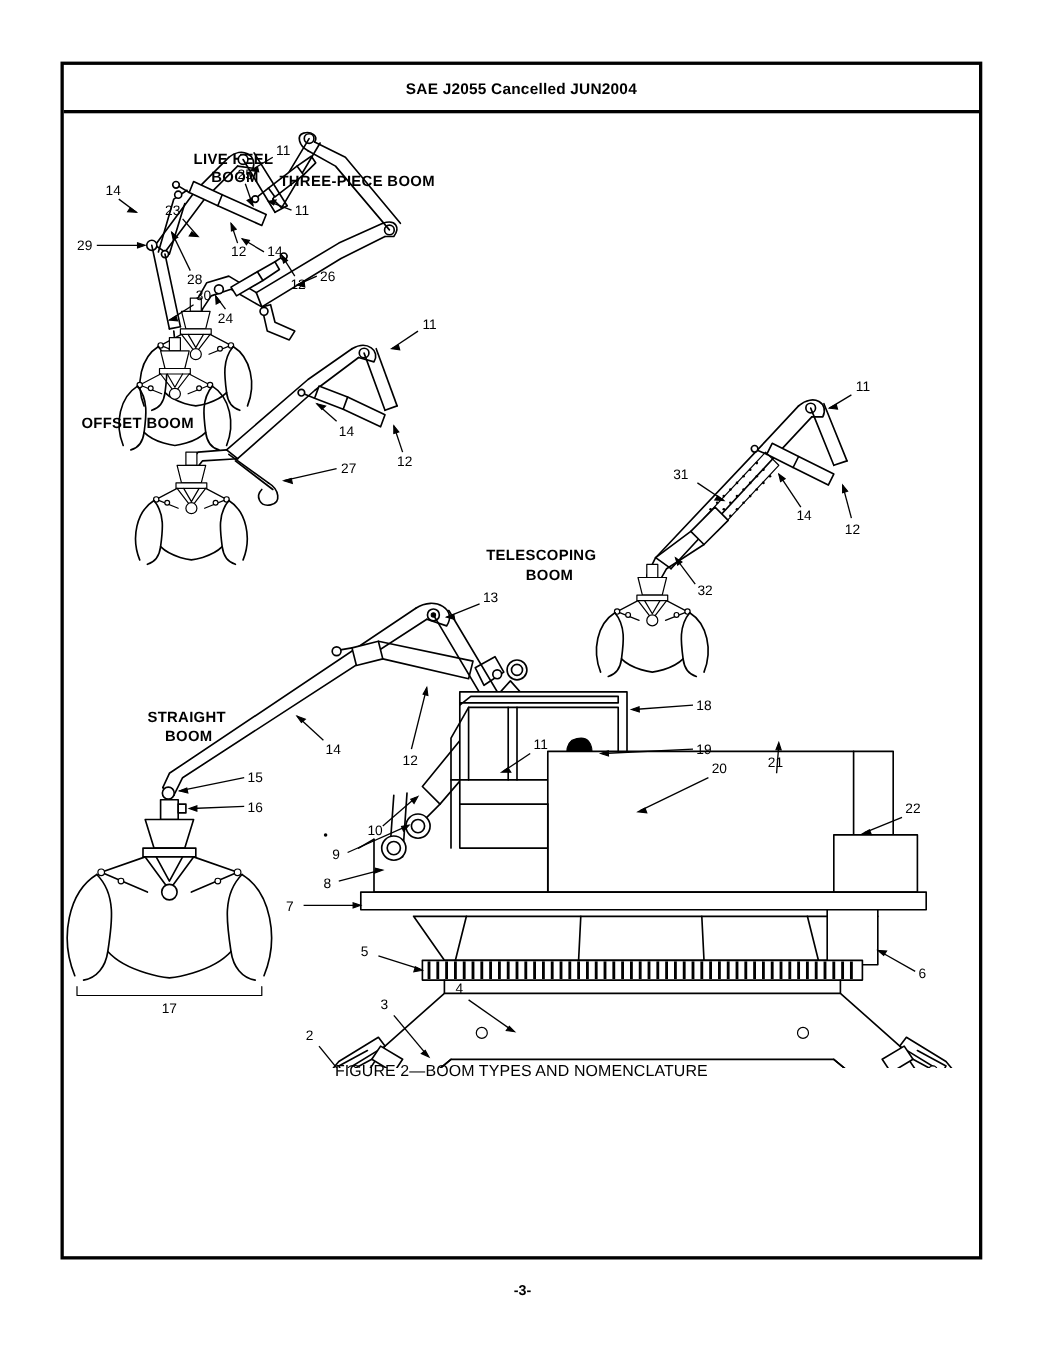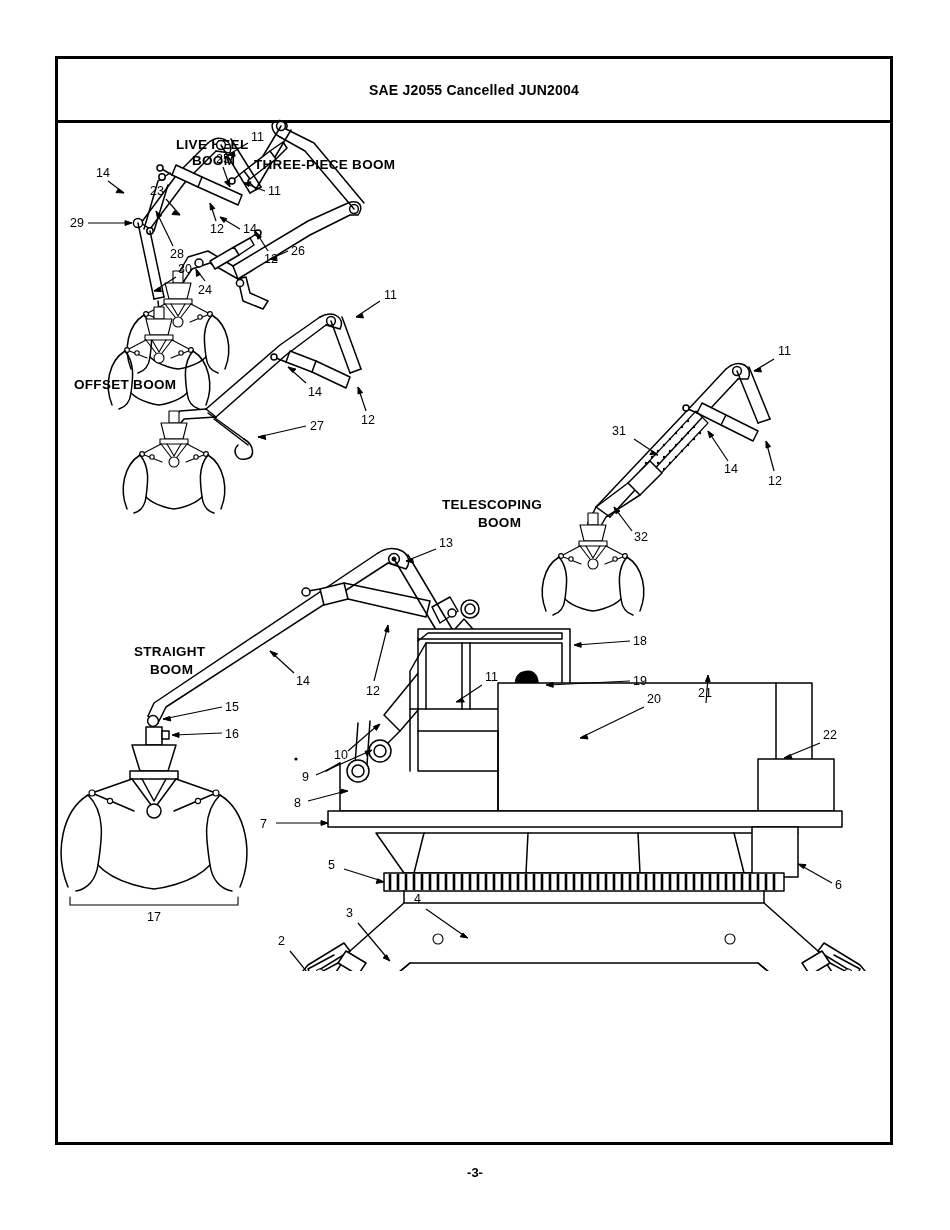--- a/index.html
+++ b/index.html
@@ -2,21 +2,21 @@
 <html><head>
 <meta charset="utf-8">
 <style>
   html,body{margin:0;padding:0;background:#fff;}
   body{width:950px;height:1230px;position:relative;
        font-family:"Liberation Sans","DejaVu Sans",sans-serif;color:#000;}
 
   
   #page-frame{position:absolute;left:55px;top:56px;width:838px;height:1089px;
               border:3px solid #000;box-sizing:border-box;background:#fff;}
-  #header-band{position:absolute;left:0;top:0;width:100%;height:64px;
+  #header-band{position:absolute;left:0;top:0;width:100%;height:44px;
                border-bottom:3px solid #000;box-sizing:border-box;
                display:flex;align-items:center;justify-content:center;}
   #header-title{font-size:14px;font-weight:bold;letter-spacing:.2px;}
 
   #figure-area{position:absolute;left:0;top:52px;right:0;bottom:0;}
 
   #figure-caption{position:absolute;left:0;right:0;top:855px;text-align:center;
                   font-size:14.5px;letter-spacing:.1px;}
 
   #page-number{position:absolute;left:0;right:0;top:1165px;text-align:center;
@@ -587,17 +587,18 @@
         <path class="fillk" d="M 259,874 l -2.6,-6.5 l -3.8,2.8 z"></path>
         <text class="num" x="220" y="834">2</text>
 
         <path class="lead" d="M 186,878 L 158,912"></path>
         <path class="fillk" d="M 157,914 l 5.8,-4 l -3.6,-3.2 z"></path>
         <text class="num" x="176" y="872">1</text>
       </g>
 
     </svg>
 
+    <div id="figure-caption">FIGURE 2—BOOM TYPES AND NOMENCLATURE</div>
 
   </div>
 </div>
 
 <div id="page-number">-3-</div>
 
 </body></html>

